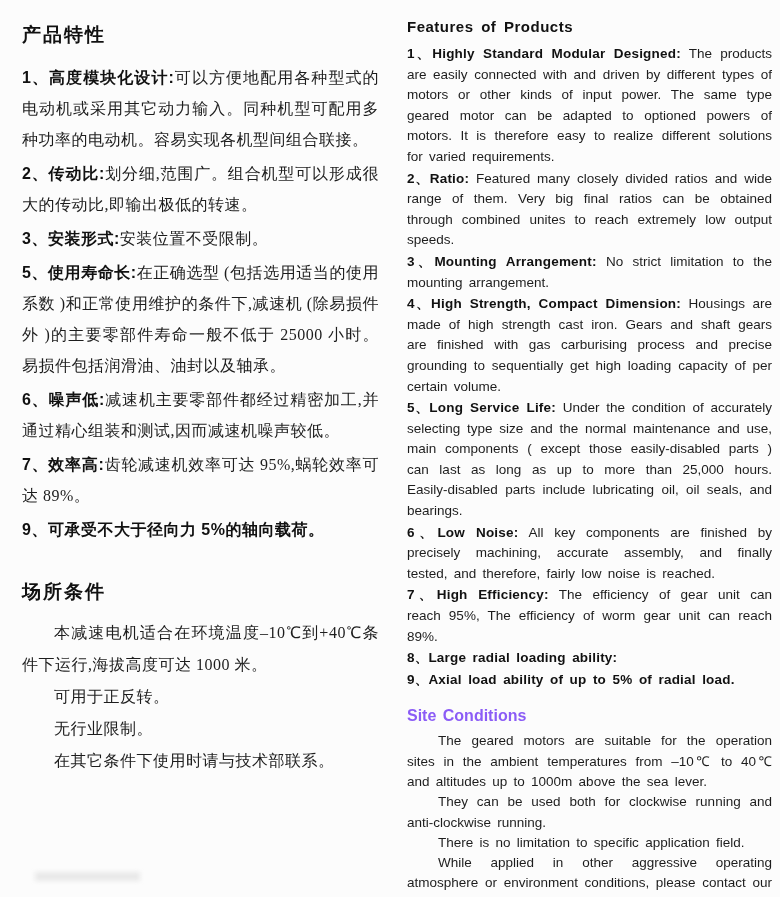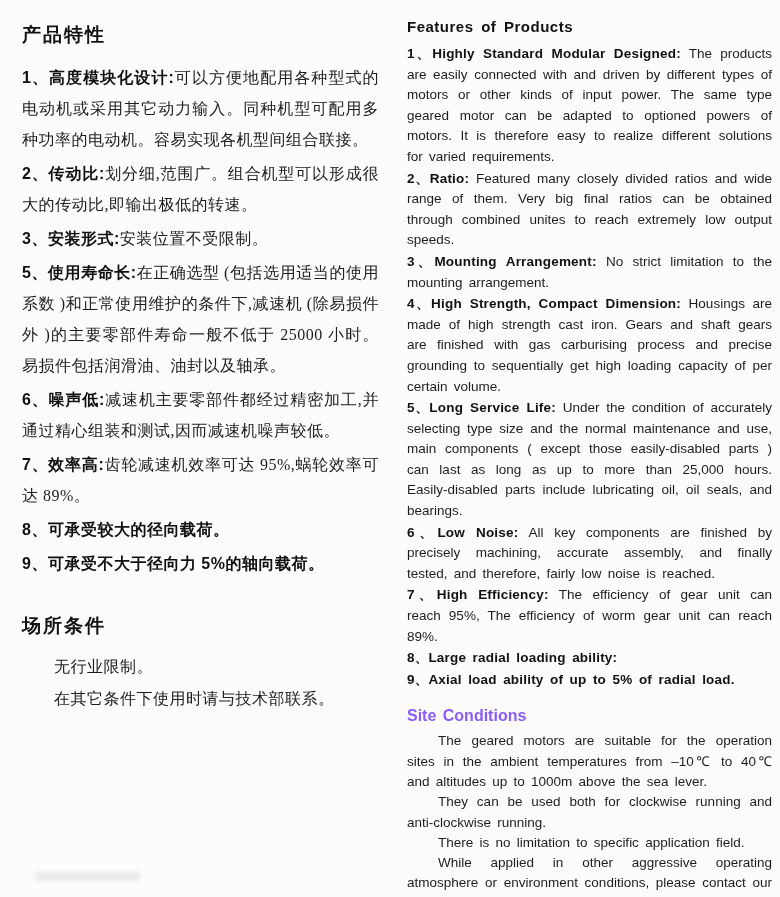--- a/index.html
+++ b/index.html
@@ -82,25 +82,26 @@
 
   <section class="col col-left">
     <h1 class="cn-heading">产品特性</h1>
     <div class="cn-body">
         <p class="cn-item"><strong>1、高度模块化设计:</strong>可以方便地配用各种型式的电动机或采用其它动力输入。同种机型可配用多种功率的电动机。容易实现各机型间组合联接。</p>
         <p class="cn-item"><strong>2、传动比:</strong>划分细,范围广。组合机型可以形成很大的传动比,即输出极低的转速。</p>
         <p class="cn-item"><strong>3、安装形式:</strong>安装位置不受限制。</p>
         <p class="cn-item"><strong>5、使用寿命长:</strong>在正确选型 (包括选用适当的使用系数 )和正常使用维护的条件下,减速机 (除易损件外 )的主要零部件寿命一般不低于 25000 小时。易损件包括润滑油、油封以及轴承。</p>
         <p class="cn-item"><strong>6、噪声低:</strong>减速机主要零部件都经过精密加工,并通过精心组装和测试,因而减速机噪声较低。</p>
         <p class="cn-item"><strong>7、效率高:</strong>齿轮减速机效率可达 95%,蜗轮效率可达 89%。</p>
-        <p class="cn-item"><strong>8、可承受较大的径向载荷。</strong></p>
         <p class="cn-item"><strong>9、可承受不大于径向力 5%的轴向载荷。</strong></p>
       </div>
     <h2 class="cn-heading site">场所条件</h2>
     <div class="cn-site">
+        <p class="cn-site-para">本减速电机适合在环境温度–10℃到+40℃条件下运行,海拔高度可达 1000 米。</p>
+        <p class="cn-site-para">可用于正反转。</p>
         <p class="cn-site-para">无行业限制。</p>
         <p class="cn-site-para">在其它条件下使用时请与技术部联系。</p>
       </div>
   </section>
 
   <section class="col col-right">
     <h1 class="en-heading">Features of Products</h1>
     <div class="en-body">
         <p class="en-item"><strong>1、Highly Standard Modular Designed:</strong> The products are easily connected with and driven by different types of motors or other kinds of input power. The same type geared motor can be adapted to optioned powers of motors. It is therefore easy to realize different solutions for varied requirements.</p>
         <p class="en-item"><strong>2、Ratio:</strong> Featured many closely divided ratios and wide range of them. Very big final ratios can be obtained through combined unites to reach extremely low output speeds.</p>

